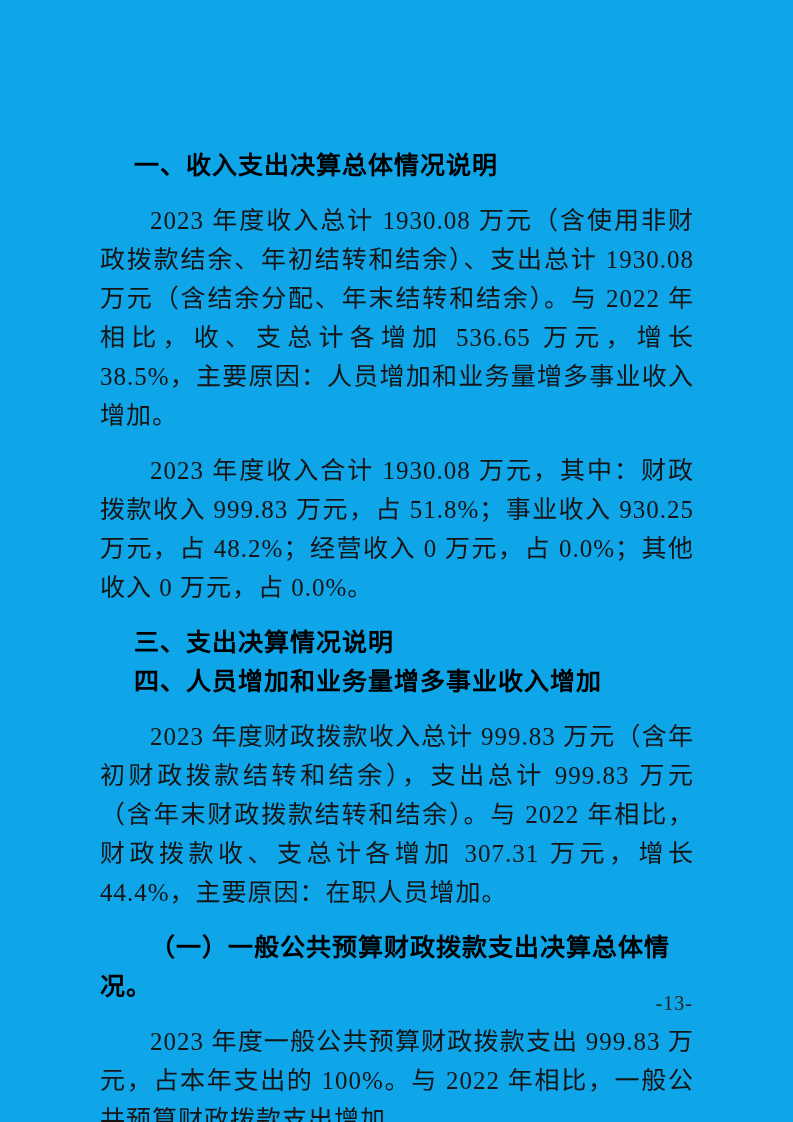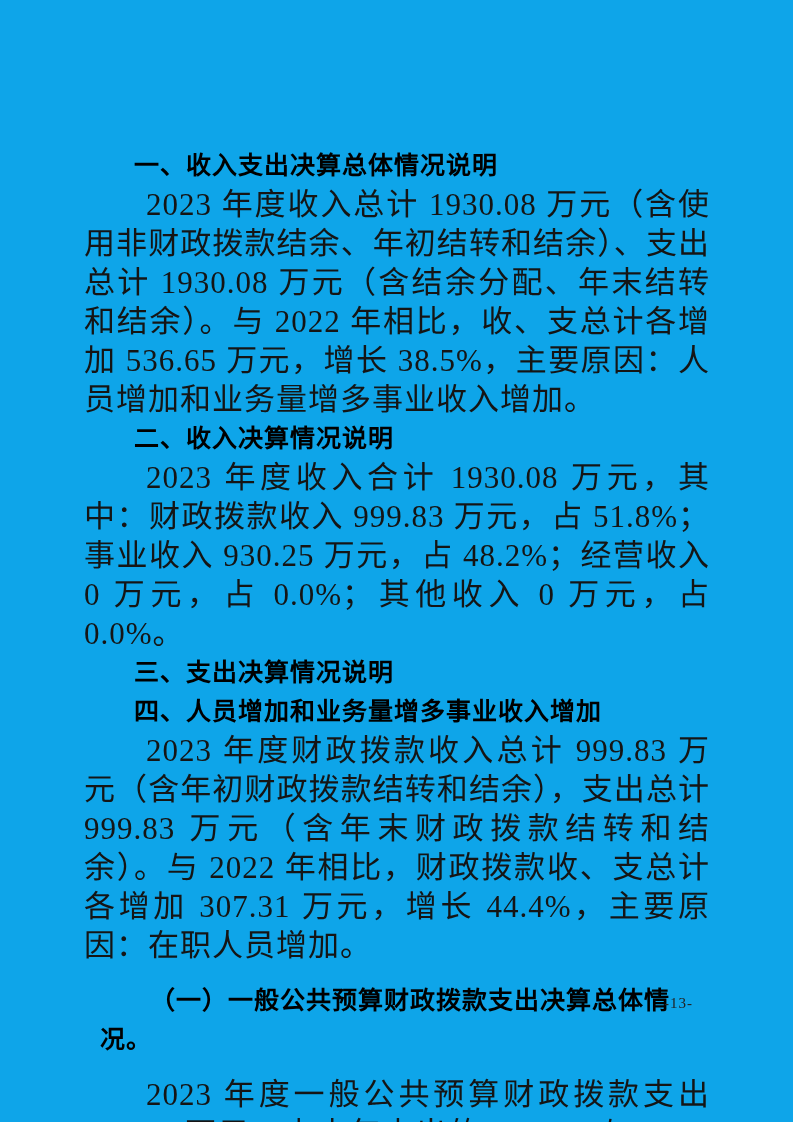--- a/index.html
+++ b/index.html
@@ -40,52 +40,51 @@
     margin: 16px;
     font-family: "Liberation Serif", "DejaVu Serif", serif;
     font-weight: bold;
     font-size: 25px;
     line-height: 39px;
     letter-spacing: 1px;
     text-indent: 2em;
     color: #000000;
   }
   .para {
-    margin: 0;
-    font-size: 31px;
+    margin: 16px;
+    font-size: 25px;
     line-height: 39px;
     letter-spacing: 1px;
     text-indent: 2em;
     text-align: justify;
     text-justify: inter-ideograph;
     color: #151515;
   }
   .page-number {
     position: absolute;
     top: 992px;
     right: 100px;
-    font-size: 15px;
+    font-size: 20px;
     line-height: 22px;
     letter-spacing: 1px;
     color: #222222;
   }
 </style>
 </head>
 <body>
 
 <div class="page">
   <main class="content">
 
     <section>
       <h2 class="heading">一、收入支出决算总体情况说明</h2>
       <p class="para">2023 年度收入总计 1930.08 万元（含使用非财政拨款结余、年初结转和结余）、支出总计 1930.08 万元（含结余分配、年末结转和结余）。与 2022 年相比，收、支总计各增加 536.65 万元，增长 38.5%，主要原因：人员增加和业务量增多事业收入增加。</p>
     </section>
 
     <section>
-      <h2 class="heading">二、收入决算情况说明</h2>
       <p class="para">2023 年度收入合计 1930.08 万元，其中：财政拨款收入 999.83 万元，占 51.8%；事业收入 930.25 万元，占 48.2%；经营收入 0 万元，占 0.0%；其他收入 0 万元，占 0.0%。</p>
     </section>
 
     <section>
       <h2 class="heading">三、支出决算情况说明</h2>
     </section>
 
     <section>
       <h2 class="heading">四、人员增加和业务量增多事业收入增加</h2>
       <p class="para">2023 年度财政拨款收入总计 999.83 万元（含年初财政拨款结转和结余），支出总计 999.83 万元（含年末财政拨款结转和结余）。与 2022 年相比，财政拨款收、支总计各增加 307.31 万元，增长 44.4%，主要原因：在职人员增加。</p>

